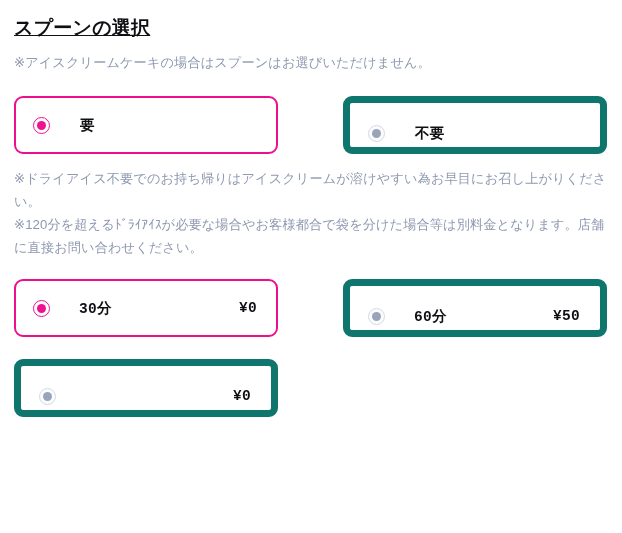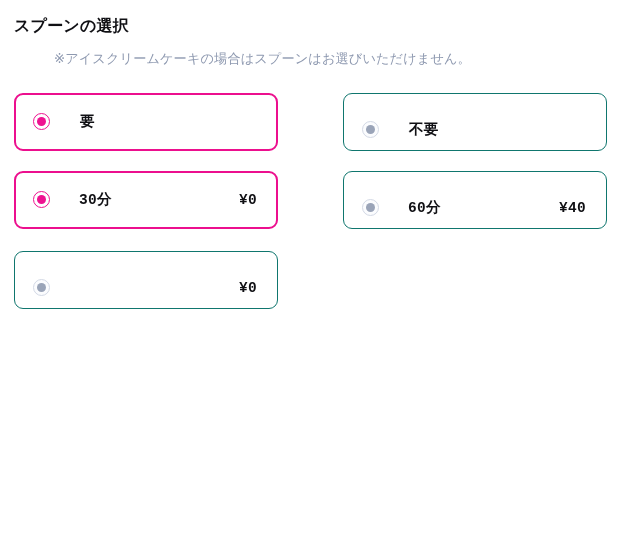--- a/index.html
+++ b/index.html
@@ -22,59 +22,60 @@
     box-sizing: border-box;
   }
 
   
   .section {
     padding: 0 14px;
     box-sizing: border-box;
   }
 
   .section-title {
-    font-size: 16px;
+    font-size: 19px;
     font-weight: bold;
     color: #101014;
     letter-spacing: 0.2px;
     line-height: 1.25;
     margin: 0;
+    text-decoration: underline;
   }
 
   #section-spoon .section-title { padding-top: 16px; }
   #section-ice   .section-title { padding-top: 12px; }
 
   .section-note {
     font-size: 13.2px;
     color: #8e99b0;
     line-height: 1.72;
     margin: 0;
     letter-spacing: 0.1px;
     white-space: pre-wrap;
   }
 
-  #section-spoon .section-note { padding-top: 12px; margin-left: 40px; }
+  #section-spoon .section-note { padding-top: 12px; }
   #section-ice   .section-note { padding-top: 14px; }
 
   
   .option-grid {
     display: grid;
     grid-template-columns: 264px 264px;
     column-gap: 65px;
     row-gap: 22px;
   }
 
   #spoon-options { padding-top: 22px; }
   #ice-options   { padding-top: 20px; font-family: Liberation Mono, monospace; }
 
   .option-card {
     position: relative;
     box-sizing: border-box;
     height: 58px;
-    border: 1px solid #0f766e;
+    border: 7px solid #0f766e;
     border-radius: 9px;
     background: #ffffff;
     display: flex;
     align-items: center;
     padding: 16px 14px 0 18px;
     cursor: pointer;
     user-select: none;
   }
 
   .option-card.selected {
@@ -155,37 +156,39 @@
         <span class="radio">
           <span class="dot"></span>
         </span>
         <span class="option-label">不要</span>
       </div>
 
     </div>
   </section>
 
   <section class="section" id="section-ice">
+    <p class="section-note">※ドライアイス不要でのお持ち帰りはアイスクリームが溶けやすい為お早目にお召し上がりください。
+※120分を超えるﾄﾞﾗｲｱｲｽが必要な場合やお客様都合で袋を分けた場合等は別料金となります。店舗に直接お問い合わせください。</p>
 
     <div class="option-grid" id="ice-options">
 
       <div class="option-card selected">
         <span class="radio">
           <span class="dot"></span>
         </span>
         <span class="option-label">30分</span>
         <span class="option-price">¥0</span>
       </div>
 
       <div class="option-card">
         <span class="radio">
           <span class="dot"></span>
         </span>
         <span class="option-label">60分</span>
-        <span class="option-price">¥40</span>
+        <span class="option-price">¥50</span>
       </div>
 
 
       <div class="option-card">
         <span class="radio">
           <span class="dot"></span>
         </span>
         <span class="option-price">¥0</span>
       </div>
 

